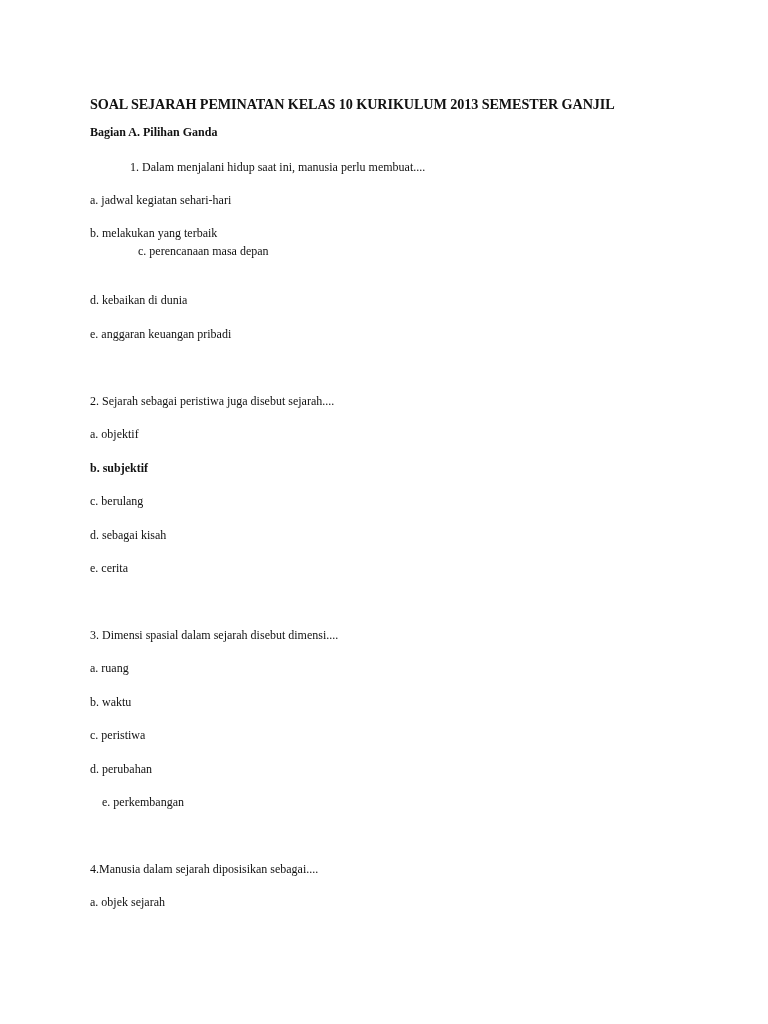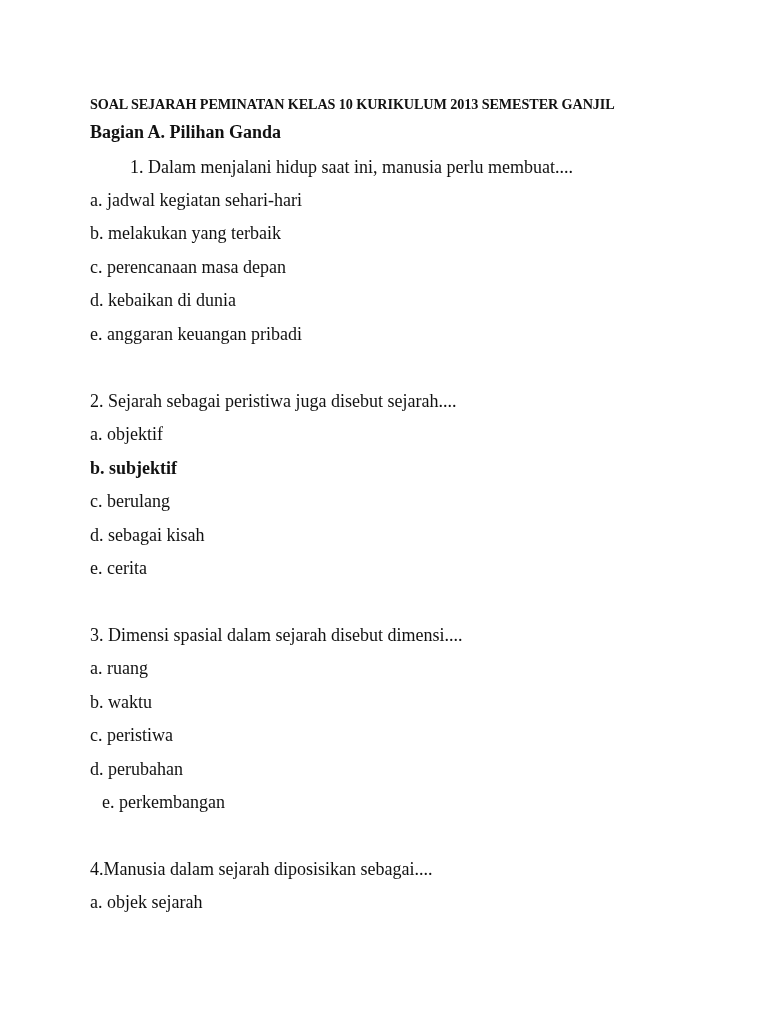--- a/index.html
+++ b/index.html
@@ -19,21 +19,21 @@
       position: absolute;
       left: 0;
       top: 0;
       width: 768px;
       height: 1024px;
       background: #ffffff;
     }
     .line {
       position: absolute;
       left: 90px;
-      font-size: 18px;
+      font-size: 12px;
       line-height: 18px;
       white-space: nowrap;
     }
     .bold {
       font-weight: bold;
     }
     .title {
       font-size: 14.2px;
       letter-spacing: -0.1px;
     }
@@ -42,21 +42,21 @@
 <body>
 
 <div class="page">
   <div class="line bold title" style="top:95px;">SOAL SEJARAH PEMINATAN KELAS 10 KURIKULUM 2013 SEMESTER GANJIL</div>
   <div class="line bold" style="top:123px;">Bagian A. Pilihan Ganda</div>
 
   <div>
     <div class="line" style="top:158px;margin-left:40px;">1. Dalam menjalani hidup saat ini, manusia perlu membuat....</div>
     <div class="line" style="top:191px;">a. jadwal kegiatan sehari-hari</div>
     <div class="line" style="top:224px;">b. melakukan yang terbaik</div>
-    <div class="line" style="top:258px;">c. perencanaan masa depan</div>
+    <div class="line" style="top:242px;margin-left:48px;">c. perencanaan masa depan</div>
     <div class="line" style="top:291px;">d. kebaikan di dunia</div>
     <div class="line" style="top:325px;">e. anggaran keuangan pribadi</div>
   </div>
 
   <div>
     <div class="line" style="top:392px;">2. Sejarah sebagai peristiwa juga disebut sejarah....</div>
     <div class="line" style="top:425px;">a. objektif</div>
     <div class="line" style="top:459px;font-weight:bold;">b. subjektif</div>
     <div class="line" style="top:492px;">c. berulang</div>
     <div class="line" style="top:526px;">d. sebagai kisah</div>

